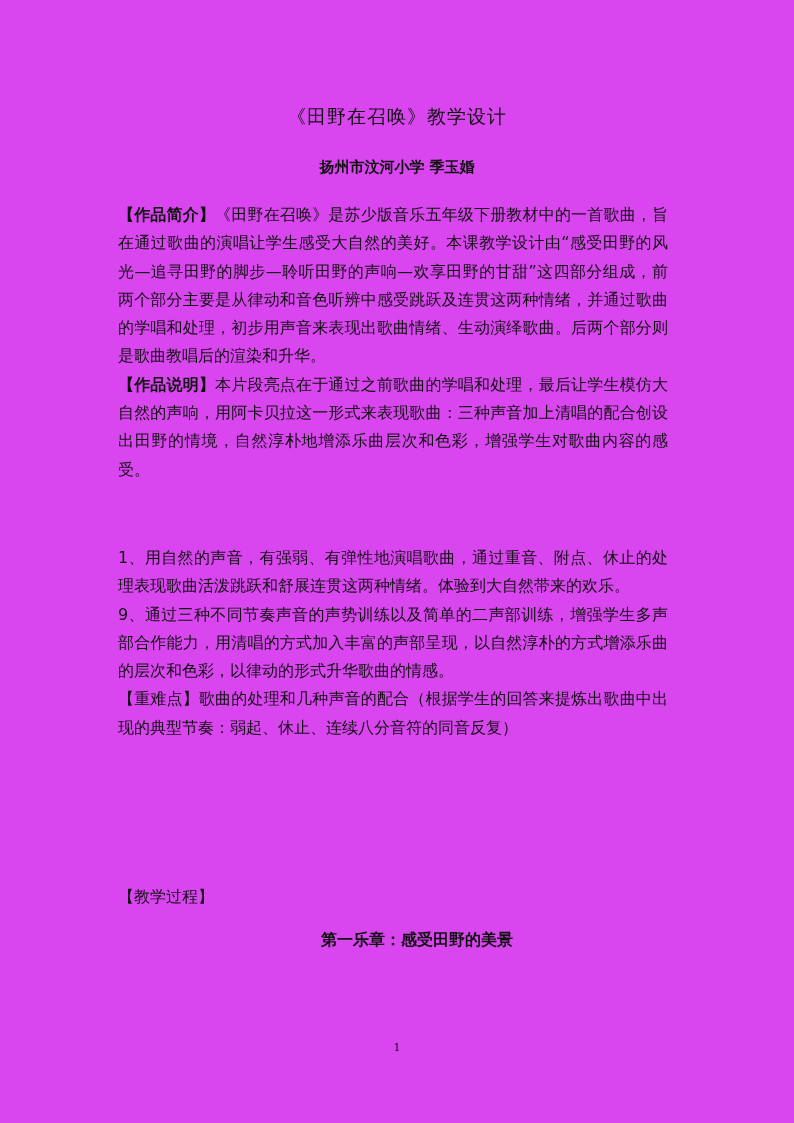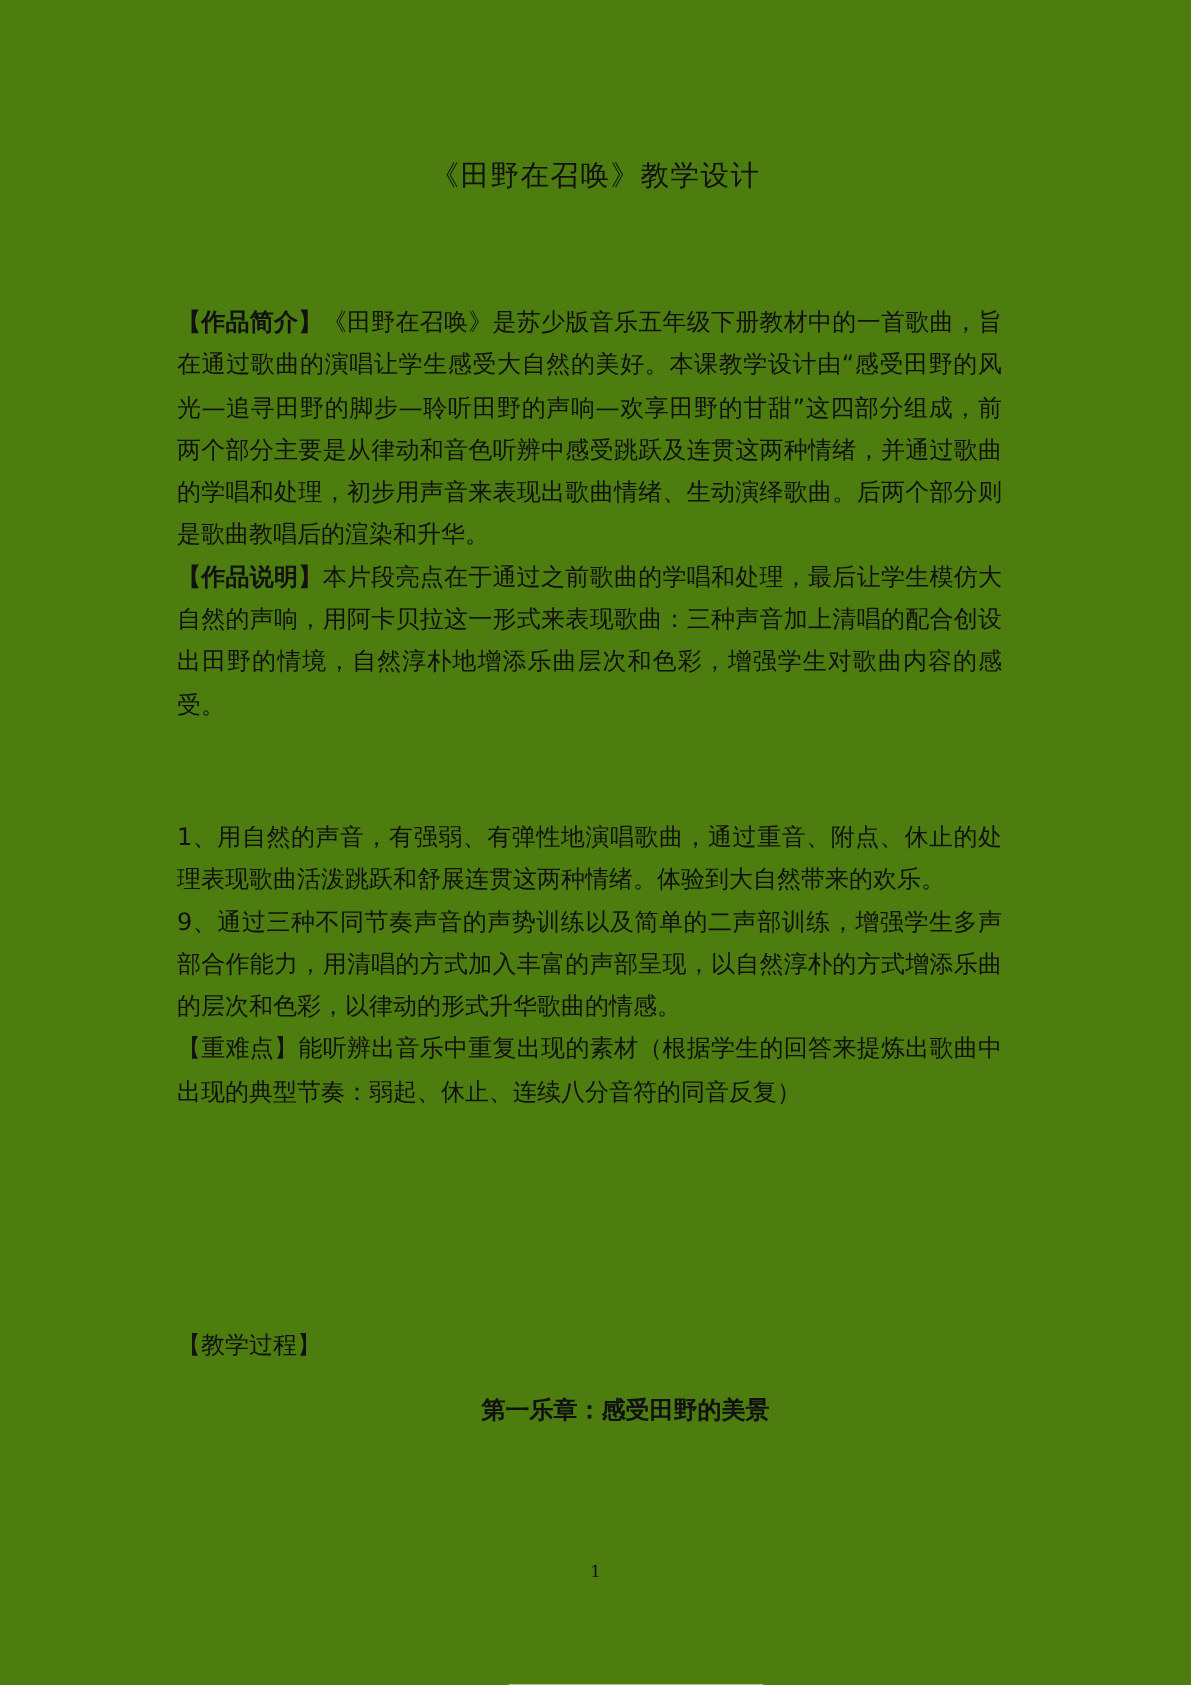--- a/index.html
+++ b/index.html
@@ -13,21 +13,21 @@
       position: relative;
       overflow: hidden;
       font-family: "DejaVu Serif", "Liberation Serif", serif;
       color: #111111;
     }
     .page {
       position: absolute;
       left: 0; top: 0;
       width: 794px;
       height: 1123px;
-      background: #4d7c0f;
+      background: #d946ef;
     }
     .title {
       position: absolute;
       top: 104px;
       left: 0;
       width: 794px;
       text-align: center;
       font-size: 19px;
       letter-spacing: 1px;
       font-family: "DejaVu Serif", "Liberation Serif", serif;
@@ -83,35 +83,36 @@
       font-family: "DejaVu Serif", "Liberation Serif", serif;
     }
   </style>
 </head>
 <body>
 
 <div class="page">
 
   <div class="title">《田野在召唤》教学设计</div>
 
+  <div class="author">扬州市汶河小学 季玉婚</div>
 
   <div class="body" style="top: 229px;">
     <p class="para" style="margin-top:-28px;">
       <span class="label">【作品简介】</span><span>《田野在召唤》是苏少版音乐五年级下册教材中的一首歌曲，旨在通过歌曲的演唱让学生感受大自然的美好。本课教学设计由“感受田野的风光—追寻田野的脚步—聆听田野的声响—欢享田野的甘甜”这四部分组成，前两个部分主要是从律动和音色听辨中感受跳跃及连贯这两种情绪，并通过歌曲的学唱和处理，初步用声音来表现出歌曲情绪、生动演绎歌曲。后两个部分则是歌曲教唱后的渲染和升华。</span>
     </p>
     <p class="para">
       <span class="label">【作品说明】</span><span>本片段亮点在于通过之前歌曲的学唱和处理，最后让学生模仿大自然的声响，用阿卡贝拉这一形式来表现歌曲：三种声音加上清唱的配合创设出田野的情境，自然淳朴地增添乐曲层次和色彩，增强学生对歌曲内容的感受。</span>
     </p>
   </div>
 
   <div class="body" style="top: 544px;">
     <p class="para">1、用自然的声音，有强弱、有弹性地演唱歌曲，通过重音、附点、休止的处理表现歌曲活泼跳跃和舒展连贯这两种情绪。体验到大自然带来的欢乐。</p>
     <p class="para">9、通过三种不同节奏声音的声势训练以及简单的二声部训练，增强学生多声部合作能力，用清唱的方式加入丰富的声部呈现，以自然淳朴的方式增添乐曲的层次和色彩，以律动的形式升华歌曲的情感。</p>
     <p class="para">
-      <span class="label" style="font-weight:normal;">【重难点】</span><span>能听辨出音乐中重复出现的素材（根据学生的回答来提炼出歌曲中出现的典型节奏：弱起、休止、连续八分音符的同音反复）</span>
+      <span class="label" style="font-weight:normal;">【重难点】</span><span>歌曲的处理和几种声音的配合（根据学生的回答来提炼出歌曲中出现的典型节奏：弱起、休止、连续八分音符的同音反复）</span>
     </p>
   </div>
 
   <div class="body" style="top: 883px;">
     <p class="para head">【教学过程】</p>
   </div>
 
   <div class="chapter">第一乐章：感受田野的美景</div>
 
   <div class="page-number">1</div>

